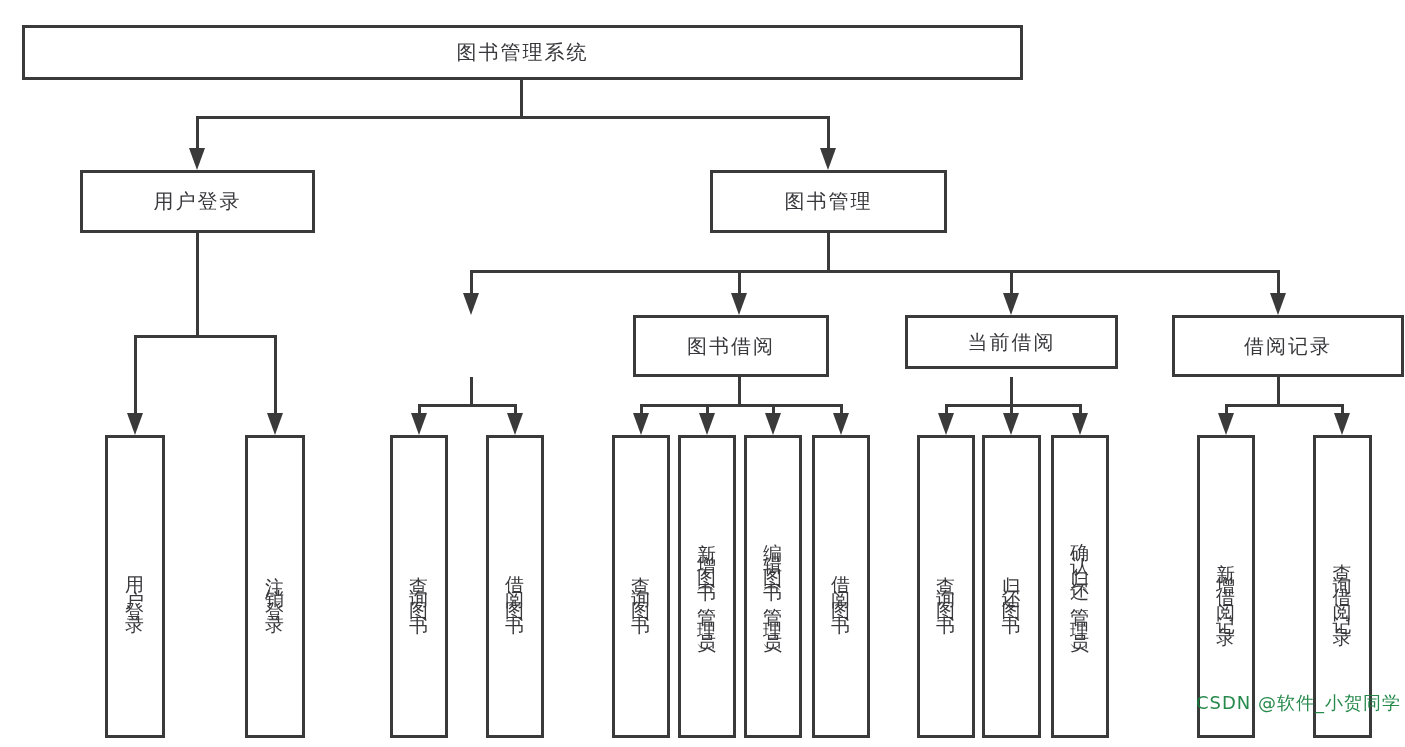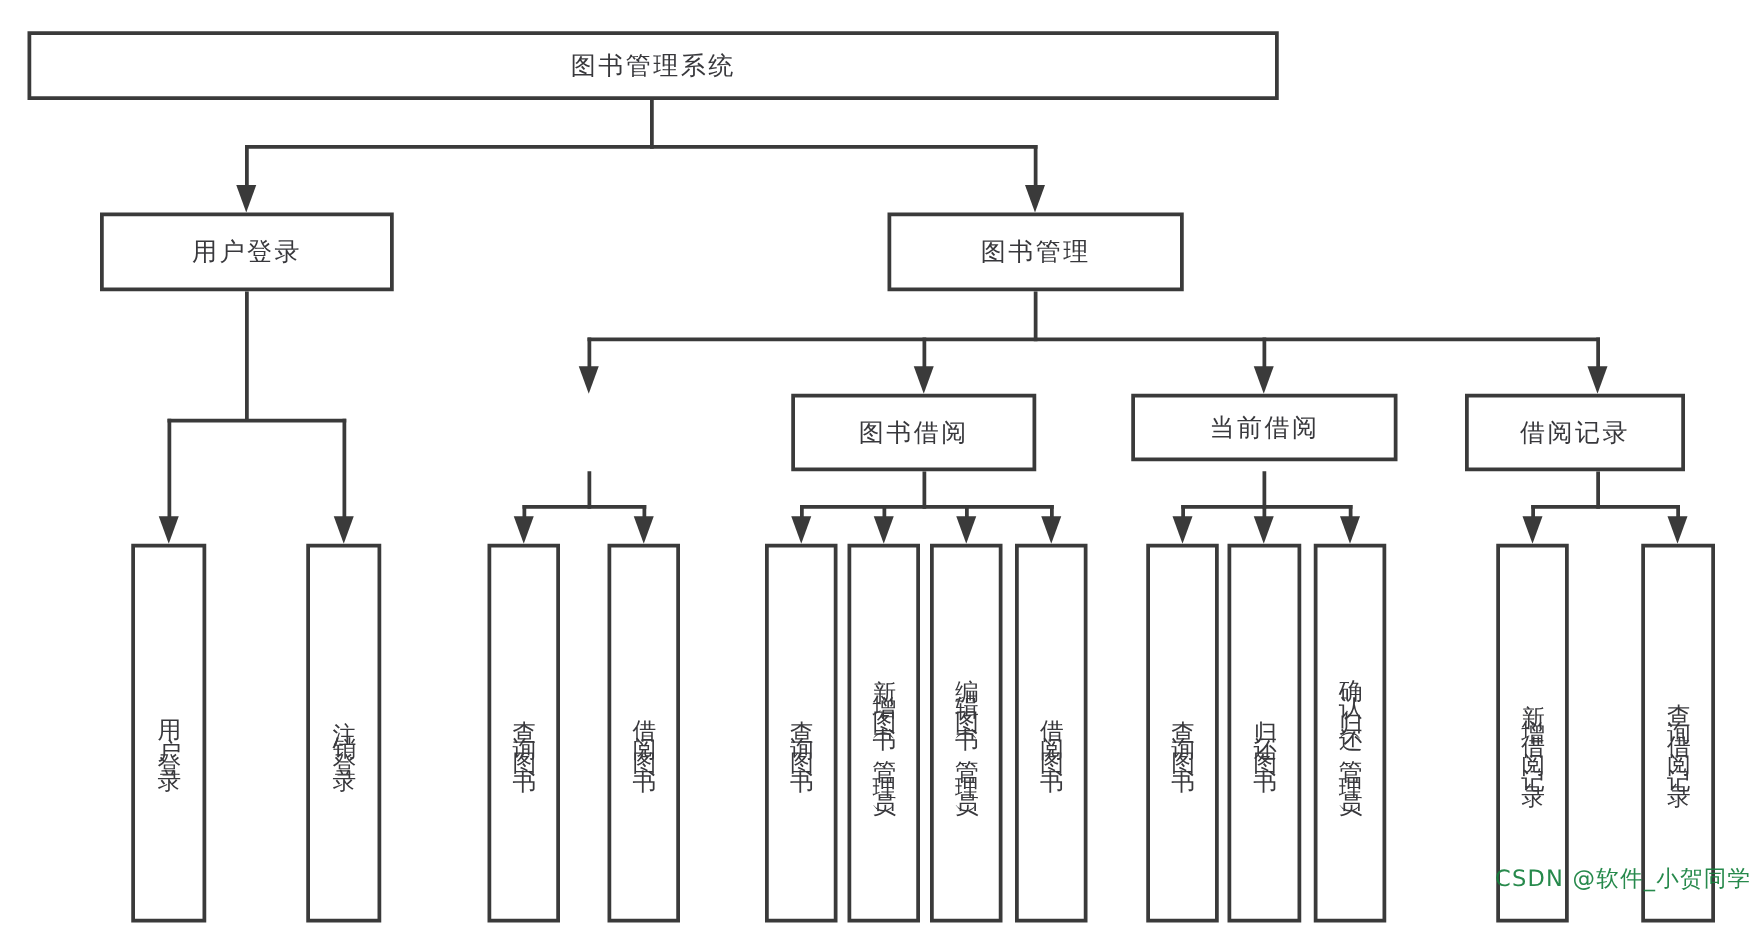--- a/index.html
+++ b/index.html
@@ -81,21 +81,21 @@
   <div class="line" style="left:737.5px; top:270px; width:3px; height:26px;"></div>
   <div class="line" style="left:1009.5px; top:270px; width:3px; height:26px;"></div>
   <div class="line" style="left:1276.5px; top:270px; width:3px; height:26px;"></div>
   <div class="arrow" style="left:463px; top:293px;"></div>
   <div class="arrow" style="left:731px; top:293px;"></div>
   <div class="arrow" style="left:1003px; top:293px;"></div>
   <div class="arrow" style="left:1270px; top:293px;"></div>
 
   <div class="node h-node" style="left:633px; top:315px; width:196px; height:62px;">图书借阅</div>
   <div class="node h-node" style="left:905px; top:315px; width:213px; height:54px;">当前借阅</div>
-  <div class="node h-node" style="left:1172px; top:315px; width:176px; height:62px;">借阅记录</div>
+  <div class="node h-node" style="left:1172px; top:315px; width:232px; height:62px;">借阅记录</div>
 
   <div class="line" style="left:469.5px; top:377px; width:3px; height:30px;"></div>
   <div class="line" style="left:417.5px; top:404px; width:99px; height:3px;"></div>
   <div class="line" style="left:417.5px; top:404px; width:3px; height:11px;"></div>
   <div class="line" style="left:513.5px; top:404px; width:3px; height:11px;"></div>
   <div class="arrow" style="left:411px; top:413px;"></div>
   <div class="arrow" style="left:507px; top:413px;"></div>
 
   <div class="line" style="left:737.5px; top:377px; width:3px; height:30px;"></div>
   <div class="line" style="left:639.5px; top:404px; width:203px; height:3px;"></div>

